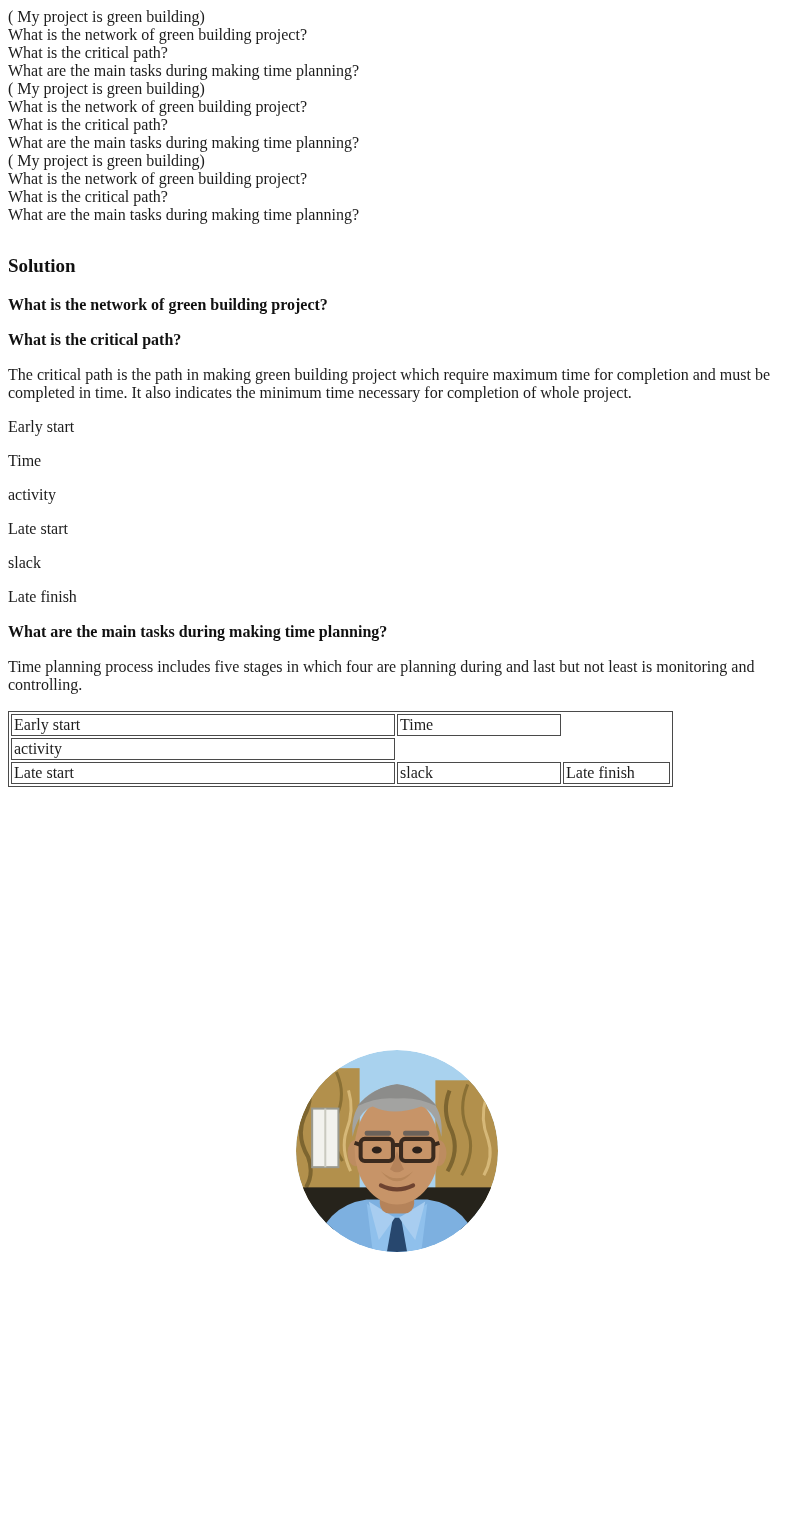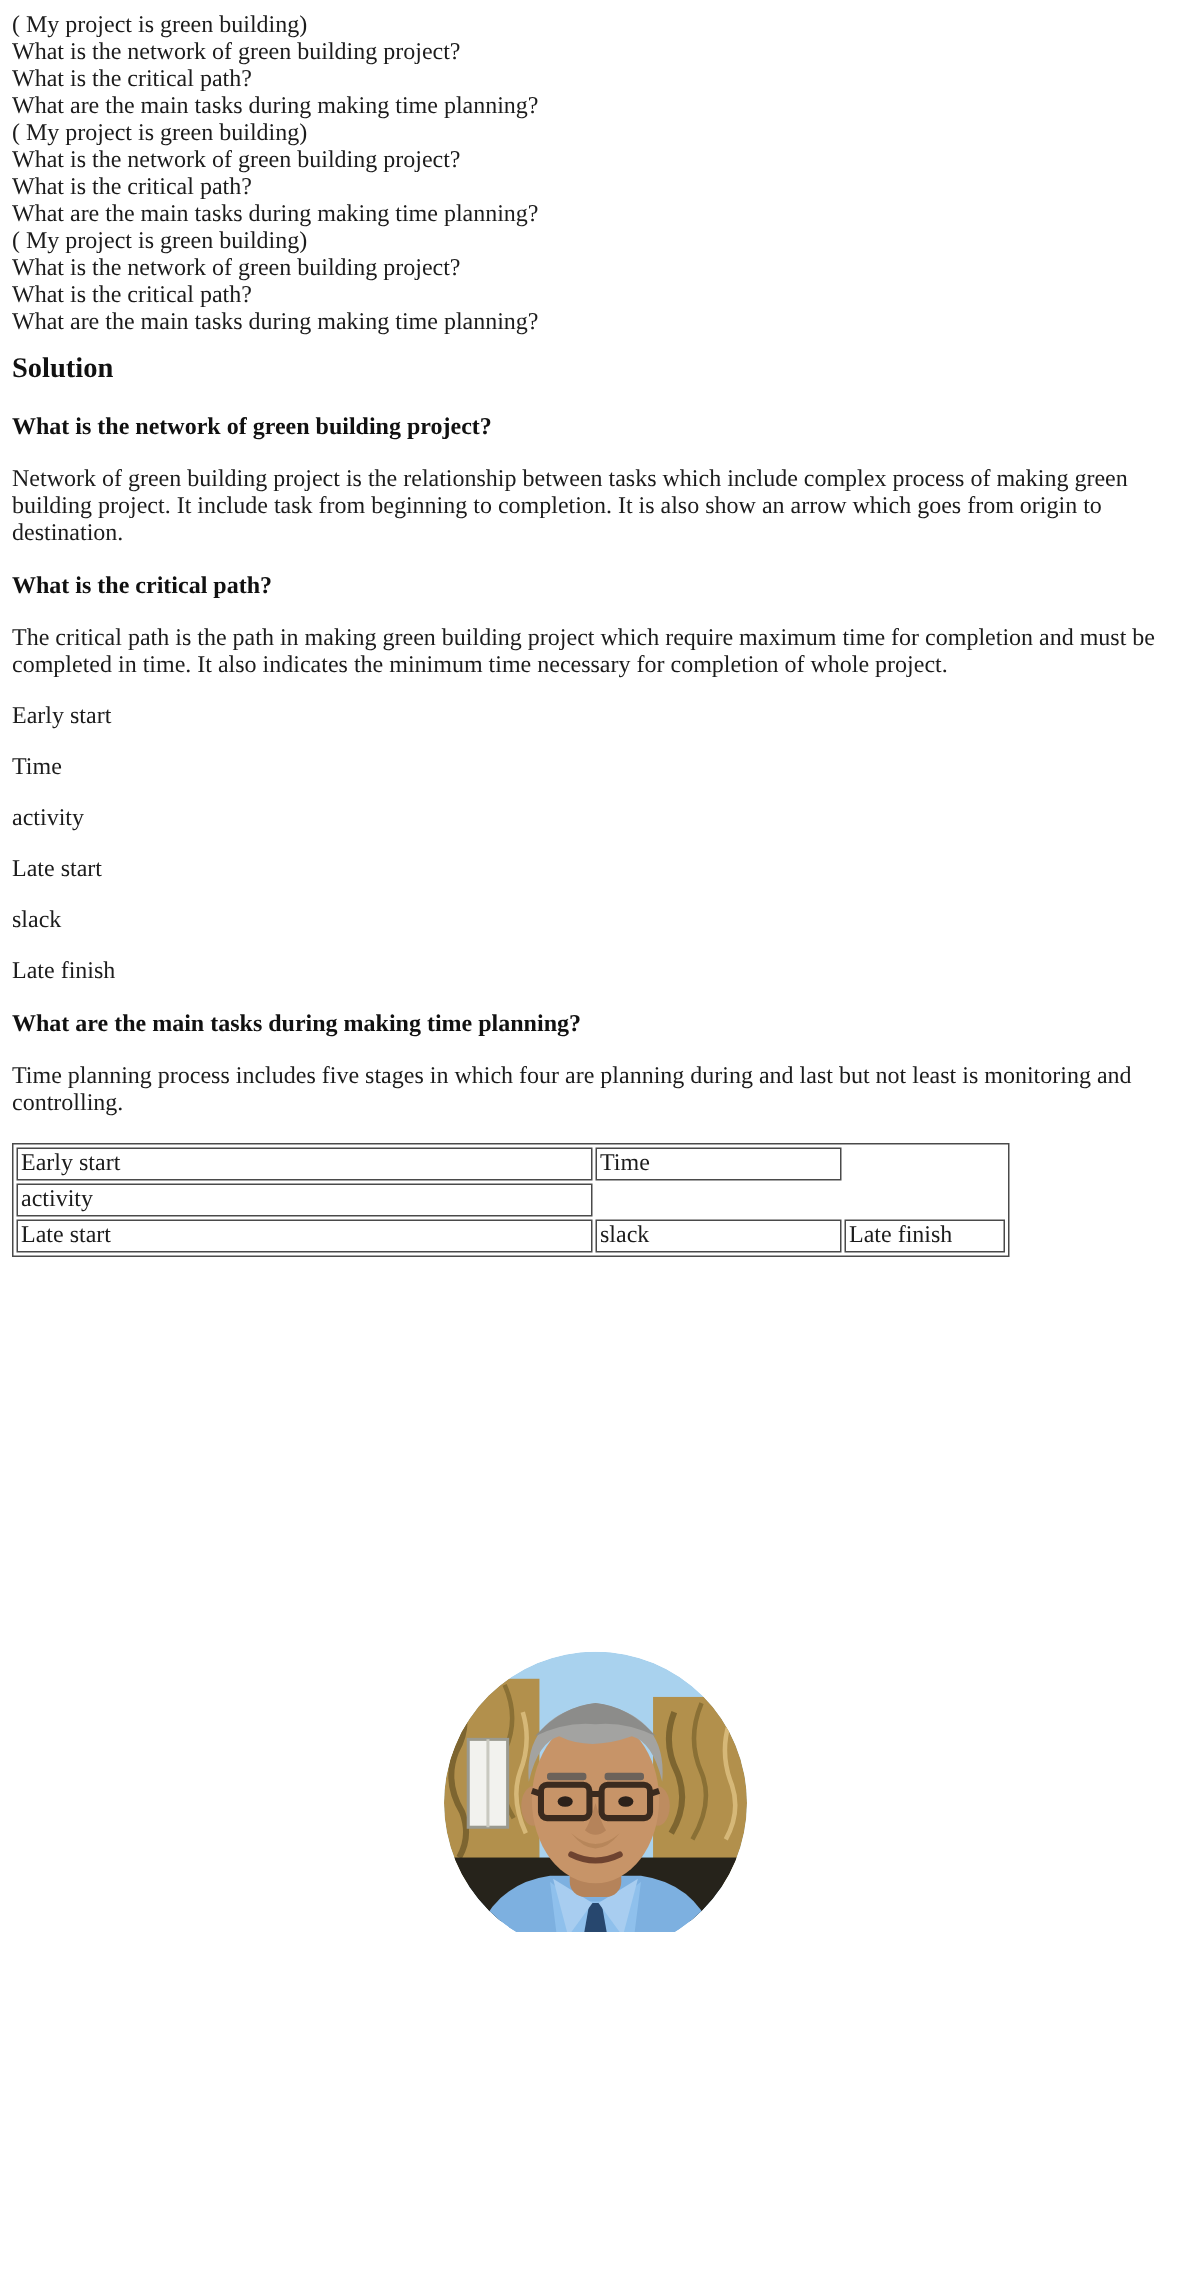--- a/index.html
+++ b/index.html
@@ -14,21 +14,21 @@
     background: #ffffff;
   }
   .intro-line {
     font-size: 16px;
     line-height: 18px;
     white-space: nowrap;
   }
   h2.solution-heading {
     font-size: 19px;
     line-height: 19px;
-    margin: 12px 0 21px 0;
+    margin: 32px 0 21px 0;
     font-weight: bold;
     color: #111111;
   }
   h3.question-heading {
     font-size: 16px;
     line-height: 18px;
     margin: 17px 0 17px 0;
     font-weight: bold;
     color: #111111;
   }
@@ -98,21 +98,20 @@
     <div class="intro-line">What are the main tasks during making time planning?</div>
     <div class="intro-line">( My project is green building)</div>
     <div class="intro-line">What is the network of green building project?</div>
     <div class="intro-line">What is the critical path?</div>
     <div class="intro-line">What are the main tasks during making time planning?</div>
   </div>
 
   <h2 class="solution-heading">Solution</h2>
 
   <h3 class="question-heading">What is the network of green building project?</h3>
-  <p class="answer">Network of green building project is the relationship between tasks which include complex process of making green building project. It include task from beginning to completion. It is also show an arrow which goes from origin to destination.</p>
 
   <h3 class="question-heading">What is the critical path?</h3>
   <p class="answer">The critical path is the path in making green building project which require maximum time for completion and must be completed in time. It also indicates the minimum time necessary for completion of whole project.</p>
 
   <p class="term">Early start</p>
   <p class="term">Time</p>
   <p class="term">activity</p>
   <p class="term">Late start</p>
   <p class="term">slack</p>
   <p class="term">Late finish</p>

